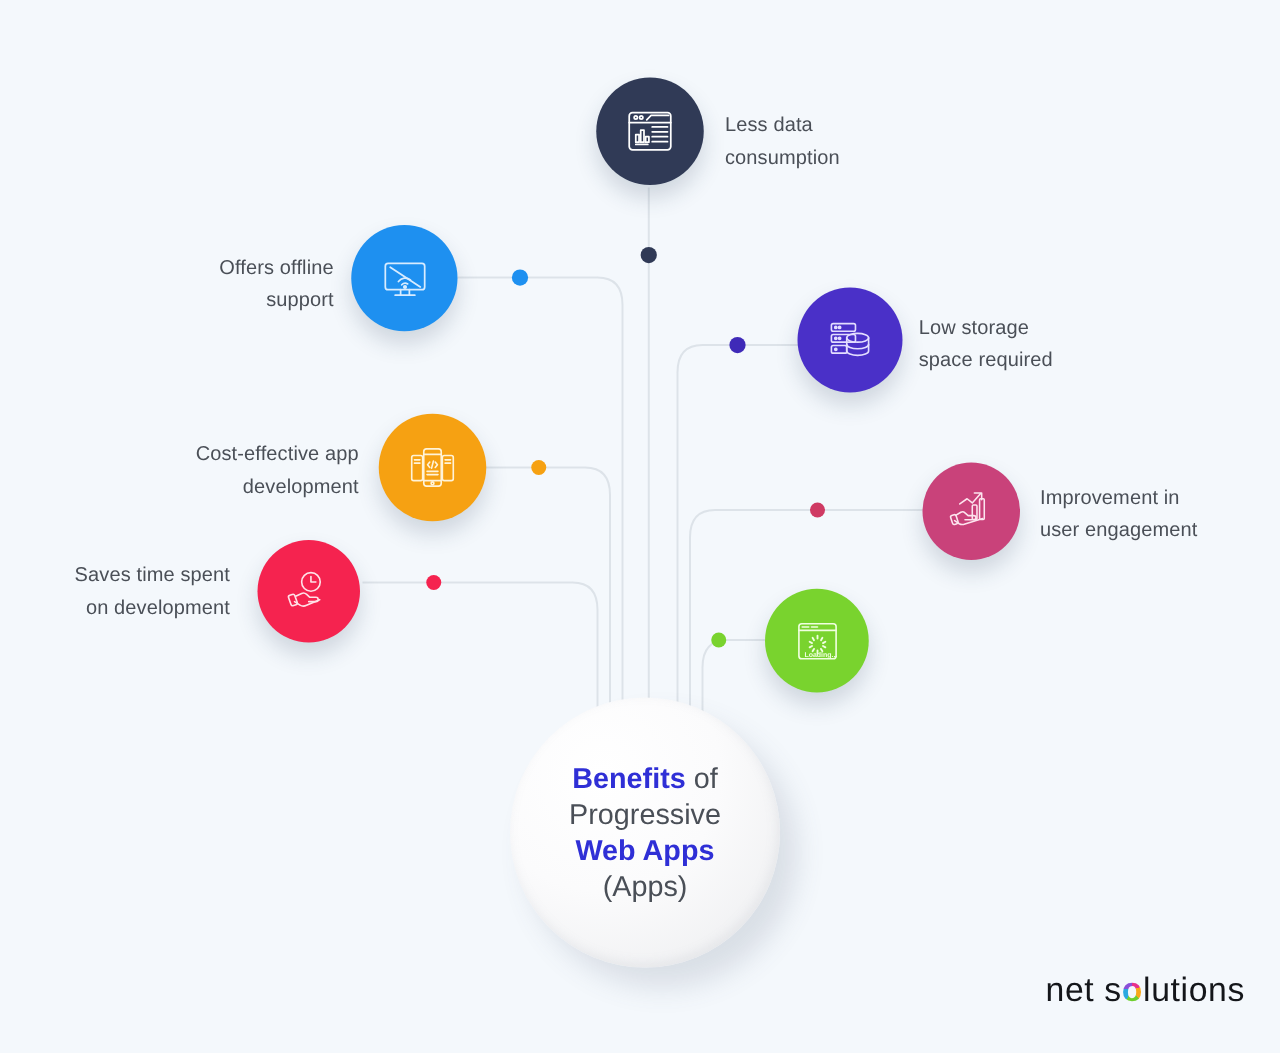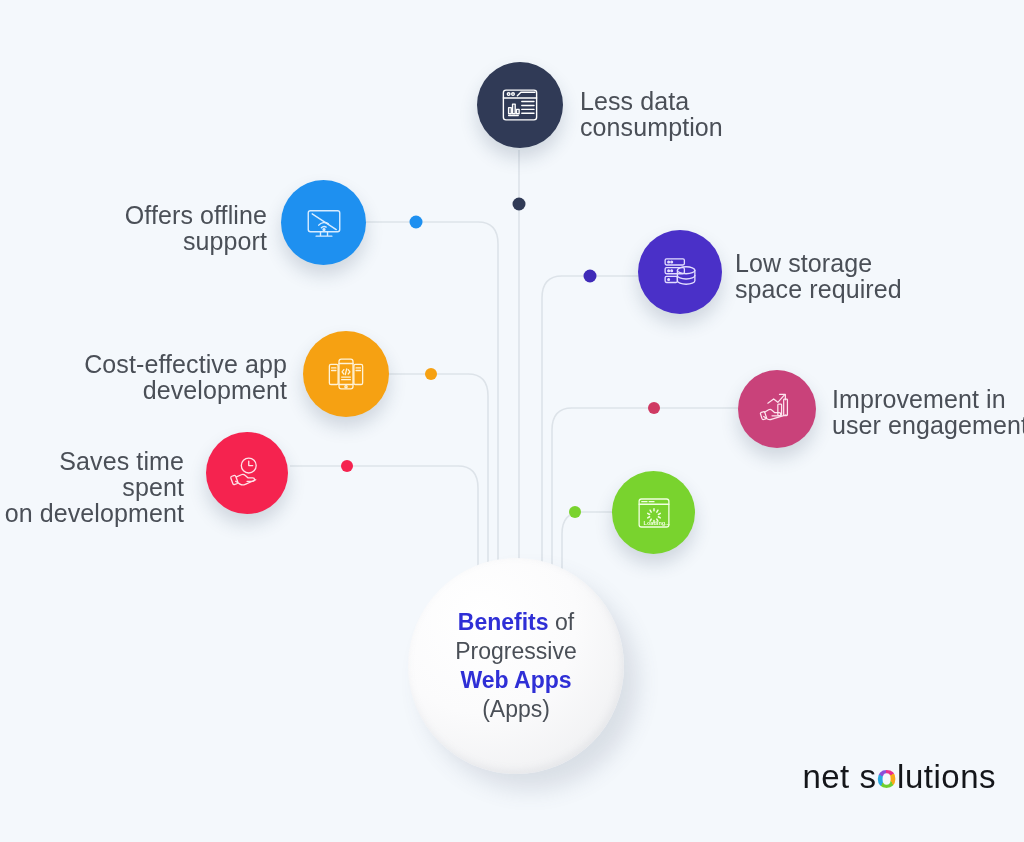--- a/index.html
+++ b/index.html
@@ -37,21 +37,21 @@
     align-items: center;
     justify-content: center;
     box-shadow: 0 10px 18px rgba(40, 60, 90, 0.18);
   }
   .node svg { display: block; }
 
   
   .label {
     position: absolute;
     color: #4a4f57;
-    font-size: 25px;
+    font-size: 16px;
     line-height: 26px;
     letter-spacing: 0.1px;
     white-space: pre-line;
   }
   .label.right-align { text-align: right; }
   .label.left-align  { text-align: left; }
 
   
   #hub {
     position: absolute;
@@ -77,22 +77,22 @@
   #hub-text .hl {
     color: #2f2fd6;
     font-weight: bold;
     margin-top: 16px;
   }
 
   
   #logo {
     position: absolute;
     right: 28px;
-    bottom: 46px;
-    font-size: 33px;
+    bottom: 34px;
+    font-size: 27px;
     letter-spacing: 0.5px;
     color: #14161a;
     font-family: "Liberation Sans", sans-serif;
   }
   #logo .oo {
     background: conic-gradient(#e8318a 0deg 70deg, #f7a81b 70deg 140deg,
                                #6fcf2f 140deg 210deg, #2aa9e0 210deg 280deg,
                                #8a4fd8 280deg 360deg);
     -webkit-background-clip: text;
     background-clip: text;

